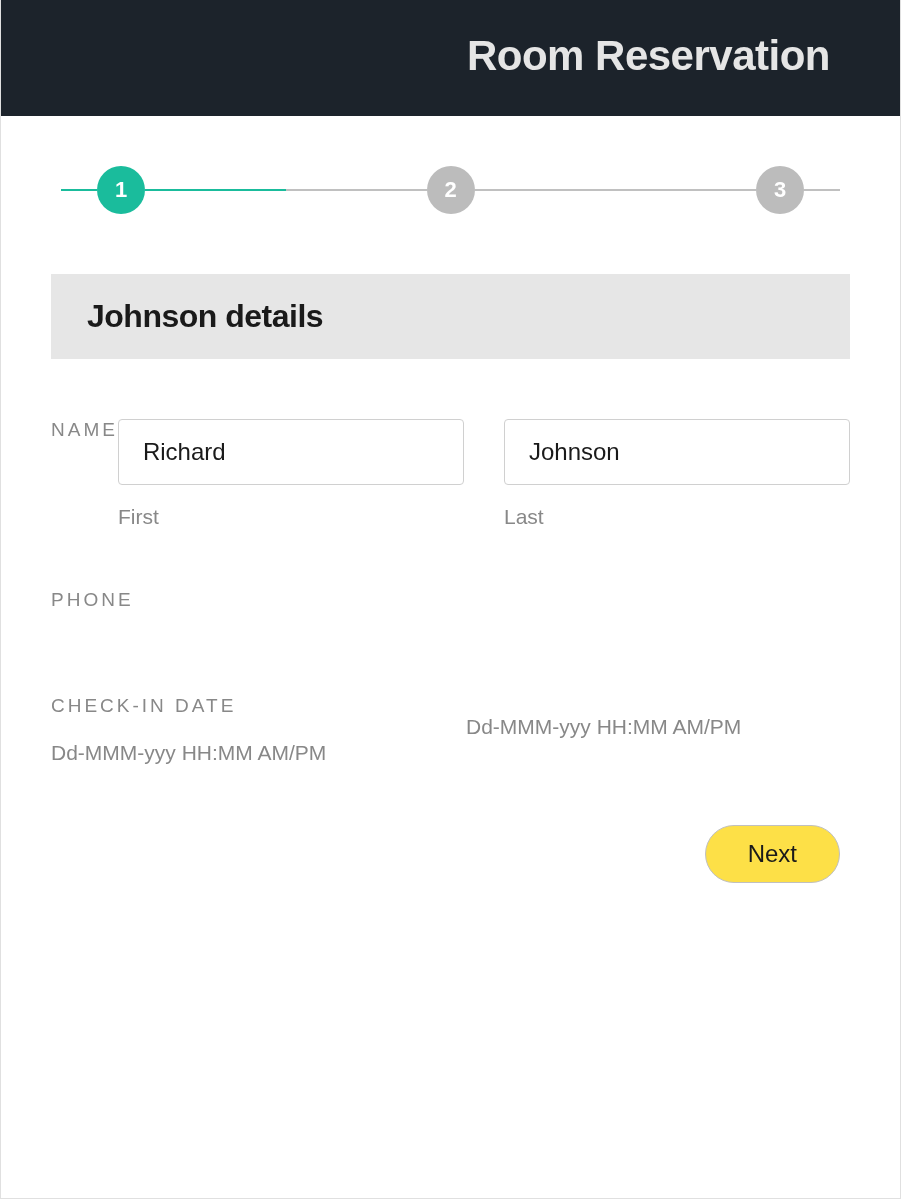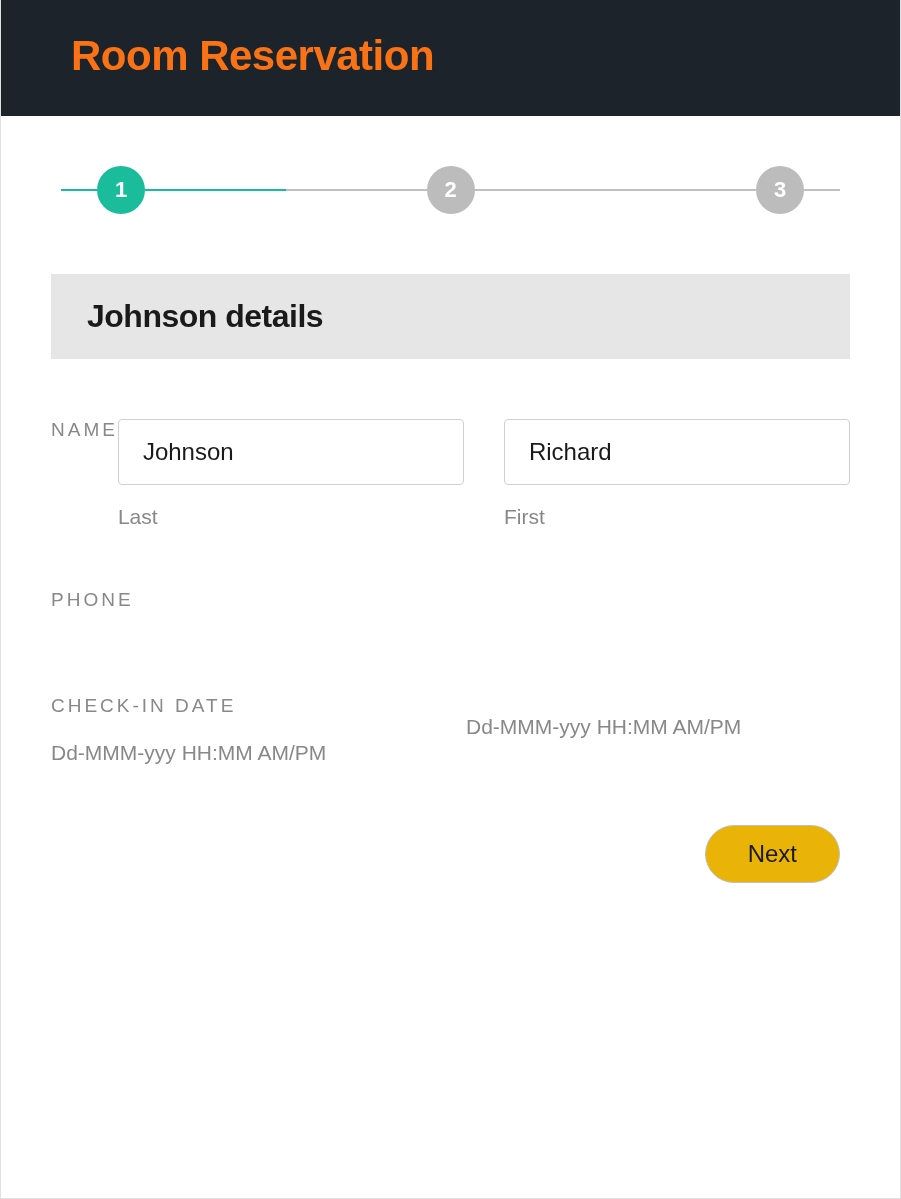--- a/index.html
+++ b/index.html
@@ -10,22 +10,23 @@
     body {
       font-family: -apple-system, BlinkMacSystemFont, 'Segoe UI', Helvetica, Arial, sans-serif;
       width: 901px;
       height: 1199px;
       background: #fff;
       border: 1px solid #e0e0e0;
       border-top: none;
     }
     .header {
       background: #1c232b;
-      color: #f97316;
+      color: #e5e5e5;
       padding: 32px 70px 36px;
+      text-align: right;
     }
     .header h1 {
       font-size: 42px;
       font-weight: 600;
       letter-spacing: -0.5px;
     }
     .content {
       padding: 50px 50px 40px 50px;
     }
     .stepper {
@@ -131,21 +132,21 @@
     }
     .footer {
       display: flex;
       justify-content: flex-end;
       padding: 0 10px;
     }
     .next-btn {
       padding: 14px 42px;
       font-size: 24px;
       color: #1a1a1a;
-      background: #eab308;
+      background: #fde047;
       border: 1px solid #c0c0c0;
       border-radius: 40px;
       cursor: pointer;
       font-family: inherit;
     }
   </style>
 </head>
 <body>
 
 <div class="header">
@@ -166,26 +167,26 @@
   </div>
 
   <div class="section-title-bar">
     <h2>Johnson details</h2>
   </div>
 
   <div class="form-row name-row">
     <label class="form-label spanning-label">NAME</label>
     <div class="input-pair">
       <div class="form-group">
+        <input type="text" class="form-input" value="Richard" style="">
+        <span class="form-sublabel">First</span>
+      </div>
+      <div class="form-group">
         <input type="text" class="form-input" value="Johnson" style="">
         <span class="form-sublabel">Last</span>
-      </div>
-      <div class="form-group">
-        <input type="text" class="form-input" value="Richard" style="">
-        <span class="form-sublabel">First</span>
       </div>
     </div>
   </div>
 
   <div class="form-row">
     <div class="form-group">
       <label class="form-label">PHONE</label>
     </div>
   </div>
 

